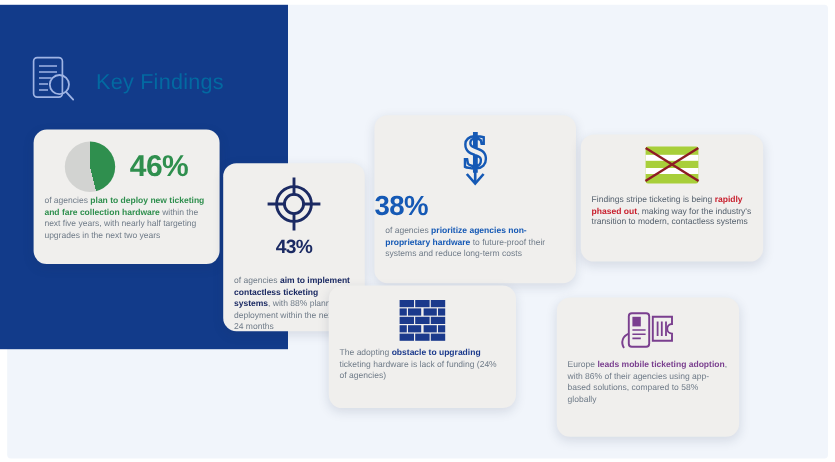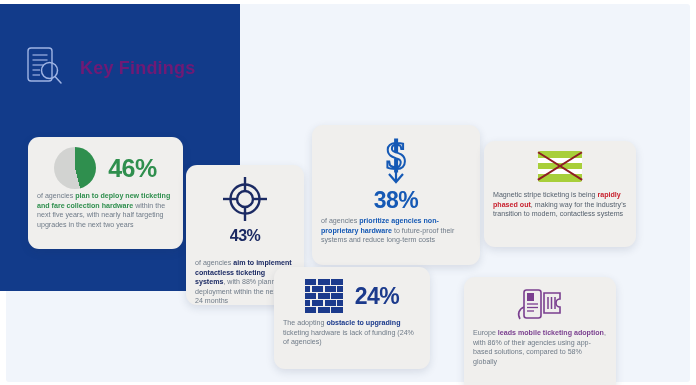--- a/index.html
+++ b/index.html
@@ -18,30 +18,29 @@
   
   .blue-block{
     position:absolute;left:0px;top:4px;width:240px;height:287px;
     background:#123b8a;
   }
   .header{
     position:absolute;left:22px;top:42px;width:200px;height:52px;
     display:flex;align-items:center;gap:12px;
   }
   .header-title{
-    color:#701a75;font-size:18px;font-weight:bold;letter-spacing:.2px;
+    color:#0369a1;font-size:18px;font-weight:normal;letter-spacing:.2px;
     white-space:nowrap;
   }
 
   
   .card{
     position:absolute;background:#f0efed;border-radius:11px;
     box-shadow:0 3px 9px rgba(30,45,80,.13);
     box-sizing:border-box;
-    margin-top:29px;
   }
   .card .body{
     position:absolute;left:0;right:0;text-align:left;
     font-size:7.1px;line-height:9.6px;color:#6f7b88;
     padding:0 9px;box-sizing:border-box;
   }
   .card .body b{font-weight:bold;}
   .pct{font-weight:bold;letter-spacing:-.5px;}
 
   
@@ -60,21 +59,21 @@
   #card-43{left:186px;top:136px;width:118px;height:140px;}
   #card-43 .icowrap{position:absolute;top:10px;left:0;right:0;display:flex;justify-content:center;}
   #card-43 .pct{position:absolute;top:62px;left:0;right:0;text-align:center;
     font-size:16px;color:#1b2a63;}
   #card-43 .body{top:94px;}
   #card-43 .body b{color:#1b2a63;}
 
   
   #card-38{left:312px;top:96px;width:168px;height:140px;}
   #card-38 .icowrap{position:absolute;top:9px;left:0;right:0;display:flex;justify-content:center;}
-  #card-38 .pct{position:absolute;top:62px;left:0;right:0;text-align:center;
+  #card-38 .pct{position:absolute;top:62px;left:0;right:0;
     font-size:23px;color:#1559b5;}
   #card-38 .body{top:92px;}
   #card-38 .body b{color:#1559b5;}
 
   
   #card-mag{left:484px;top:112px;width:152px;height:106px;}
   #card-mag .icowrap{position:absolute;top:10px;left:0;right:0;display:flex;justify-content:center;}
   #card-mag .body{top:50px;color:#55616e;}
   #card-mag .body b{color:#c8202e;}
   .magcard{position:relative;width:44px;height:31px;}
@@ -180,21 +179,21 @@
   <div class="card" id="card-mag">
     <div class="icowrap">
       <span class="magcard">
         <span class="base"></span>
         <span class="stripe s1"></span>
         <span class="stripe s2"></span>
         <span class="x1"></span>
         <span class="x2"></span>
       </span>
     </div>
-    <div class="body"><span>Magnetic stripe ticketing is being </span><b>rapidly phased out</b><span>, making way for the industry's transition to modern, contactless systems</span></div>
+    <div class="body"><span>Findings stripe ticketing is being </span><b>rapidly phased out</b><span>, making way for the industry's transition to modern, contactless systems</span></div>
   </div>
 
 
   <div class="card" id="card-24">
     <div class="toprow">
       <span class="bricks">
         <span class="row r-a">
             <i></i>
             <i></i>
             <i></i>
@@ -215,21 +214,20 @@
             <i></i>
             <i></i>
             <i></i>
           </span>
         <span class="row r-a">
             <i></i>
             <i></i>
             <i></i>
           </span>
       </span>
-      <span class="pct">24%</span>
     </div>
     <div class="body"><span>The adopting </span><b>obstacle to upgrading</b><span> ticketing hardware is lack of funding (24% of agencies)</span></div>
   </div>
 
   <div class="card" id="card-eu">
     <div class="icowrap">
       <span>
         <svg width="52" height="38" viewBox="0 0 52 38">
           <rect x="10" y="3" width="17" height="28" rx="2.5" fill="none" stroke="#7a3f8f" stroke-width="1.6"></rect>
           <rect x="13" y="6" width="7" height="8" fill="#7a3f8f"></rect>

